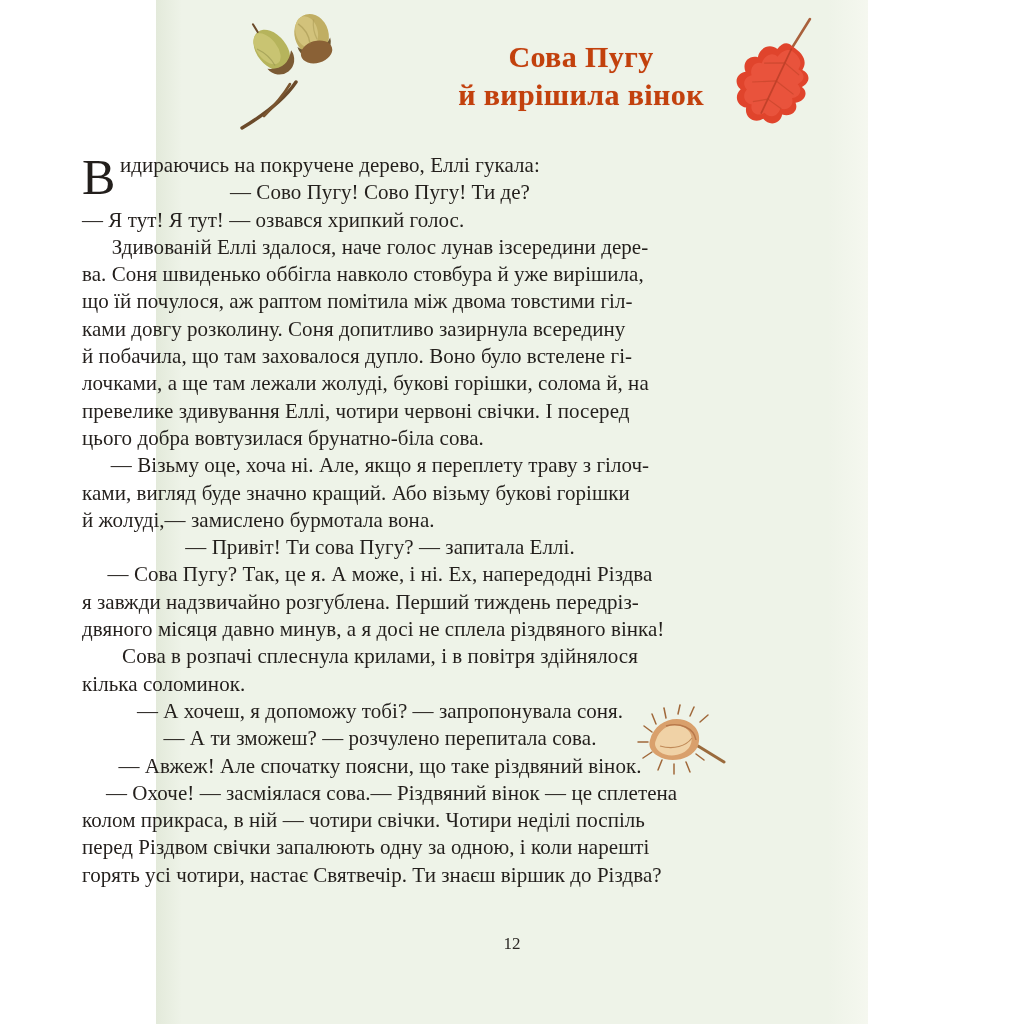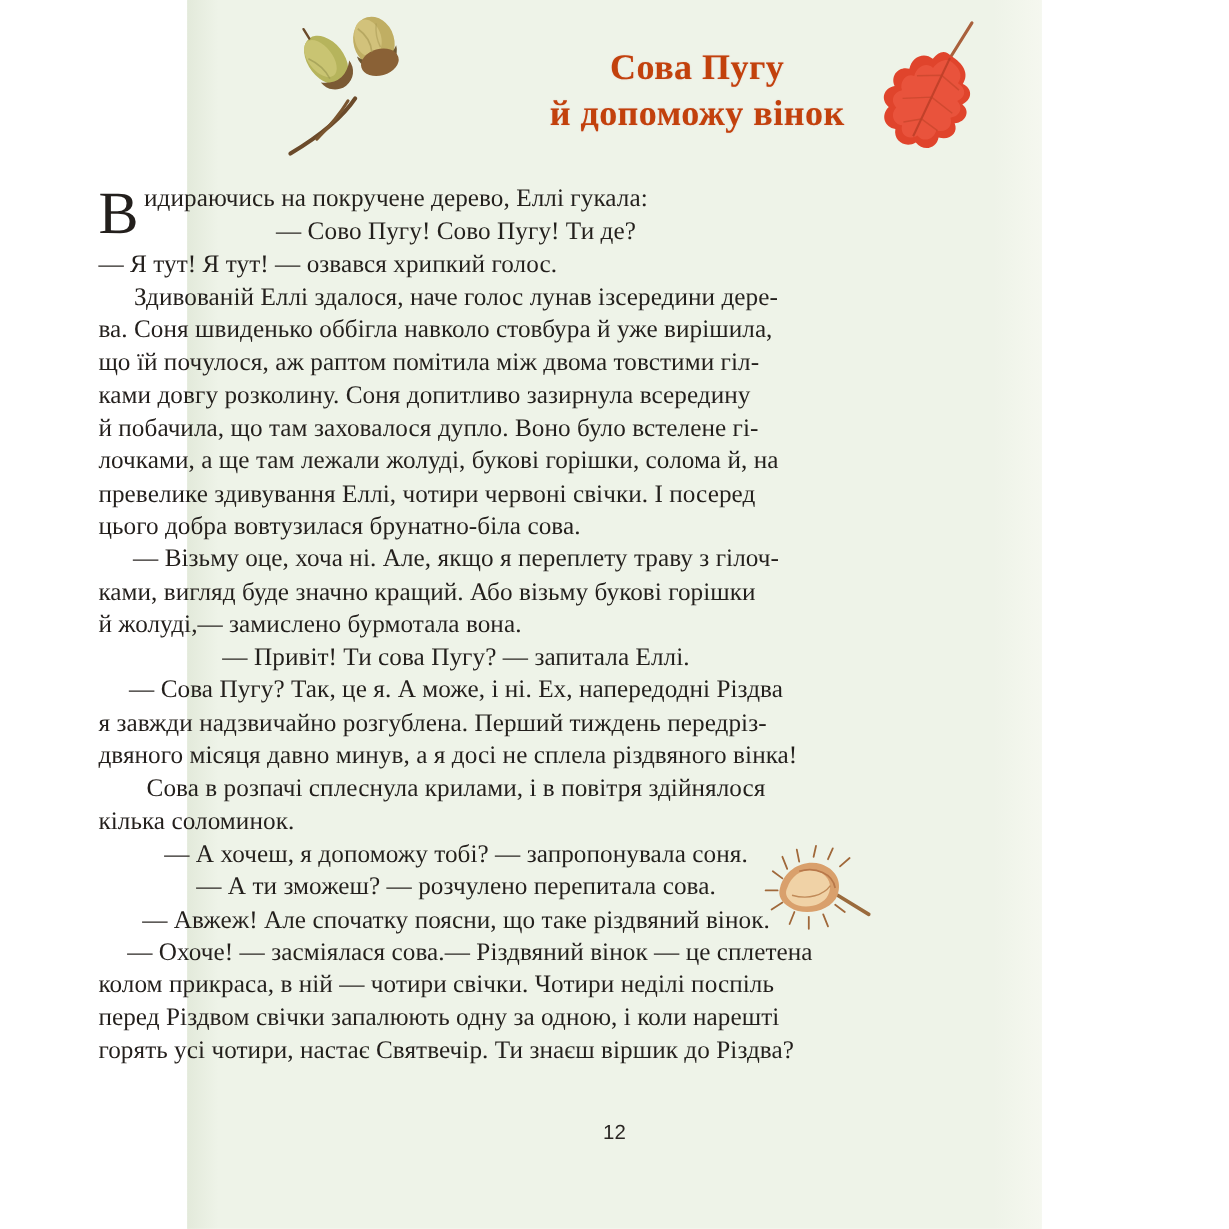--- a/index.html
+++ b/index.html
@@ -112,21 +112,21 @@
     color: #231f1c;
     font-weight: normal;
   }
 
   #page-number {
     position: absolute;
     left: 156px;
     top: 934px;
     width: 712px;
     text-align: center;
-    font-family: Liberation Sans, sans-serif;
+    font-family: Liberation Serif, serif;
     font-size: 17px;
     color: #2b2724;
   }
 </style>
 </head>
 <body>
 
 <div id="page-sheet"></div>
 
 <div id="header-band">
@@ -150,21 +150,21 @@
         <path d="M65 34 a17 16 0 0 0 34 0 q-17 20 -34 0 z" fill="#6e5732"></path>
         <ellipse cx="82" cy="44" rx="16" ry="11" fill="#8a6136"></ellipse>
         <path d="M72 12 q8 10 6 22" stroke="#a99a55" stroke-width="1.4" fill="none" opacity="0.65"></path>
         <path d="M88 12 q-4 10 -2 20" stroke="#a99a55" stroke-width="1.2" fill="none" opacity="0.55"></path>
       </g>
     </g>
   </svg>
 
   <div id="title-block">
     <span class="title-line">Сова Пугу</span>
-    <span class="title-line">й допоможу вінок</span>
+    <span class="title-line">й вирішила вінок</span>
   </div>
 
   <svg id="leaf-ornament" viewBox="0 0 140 130">
     <g transform="rotate(22 70 65)">
       <path d="M72 6 L66 40" stroke="#a9603c" stroke-width="2.6" fill="none" stroke-linecap="round"></path>
       <path d="M66 38
                C 78 40, 86 46, 84 56
                C 92 56, 97 64, 90 72
                C 98 74, 99 84, 90 89
                C 96 95, 92 104, 82 105

